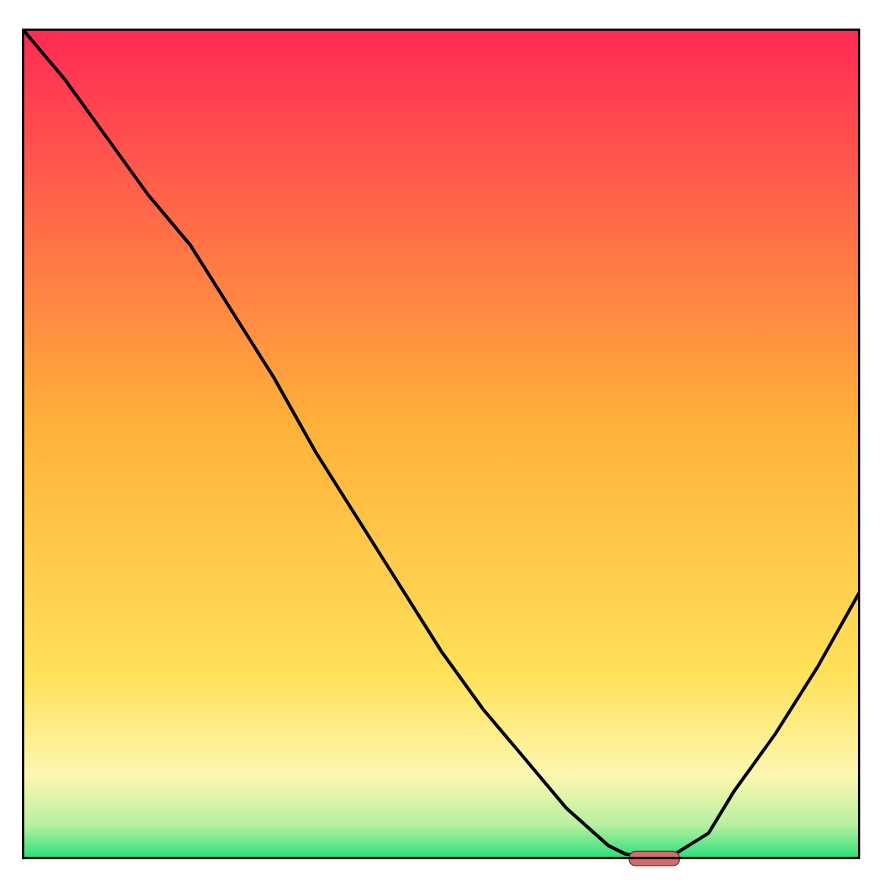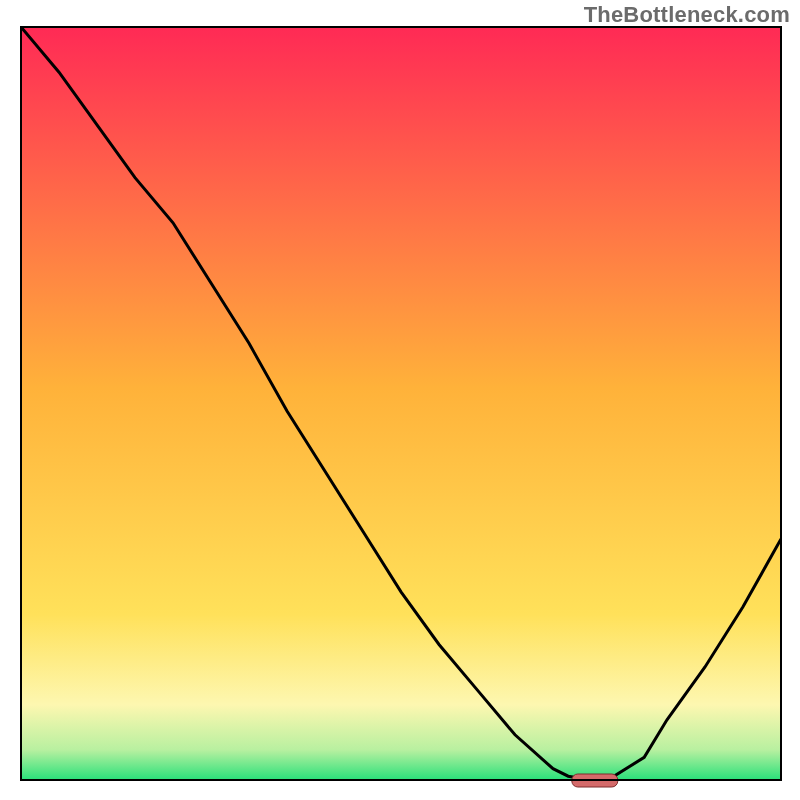--- a/index.html
+++ b/index.html
@@ -29,21 +29,20 @@
     position: absolute;
     top: 0;
     left: 0;
   }
 </style>
 </head>
 <body>
 
 <div class="stage">
 
-  <div class="watermark">TheBottleneck.com</div>
 
   <svg class="plot" width="800" height="800" viewBox="0 0 800 800">
     <defs>
       <linearGradient id="bg-grad" x1="0" y1="0" x2="0" y2="1">
         <stop id="g0" offset="0%" stop-color="#ff2a55"></stop>
         <stop id="g1" offset="48%" stop-color="#ffb23a"></stop>
         <stop id="g2" offset="78%" stop-color="#ffe15a"></stop>
         <stop id="g3" offset="90%" stop-color="#fdf7b0"></stop>
         <stop id="g4" offset="96%" stop-color="#b8f0a0"></stop>
         <stop id="g5" offset="100%" stop-color="#29e07a"></stop>

